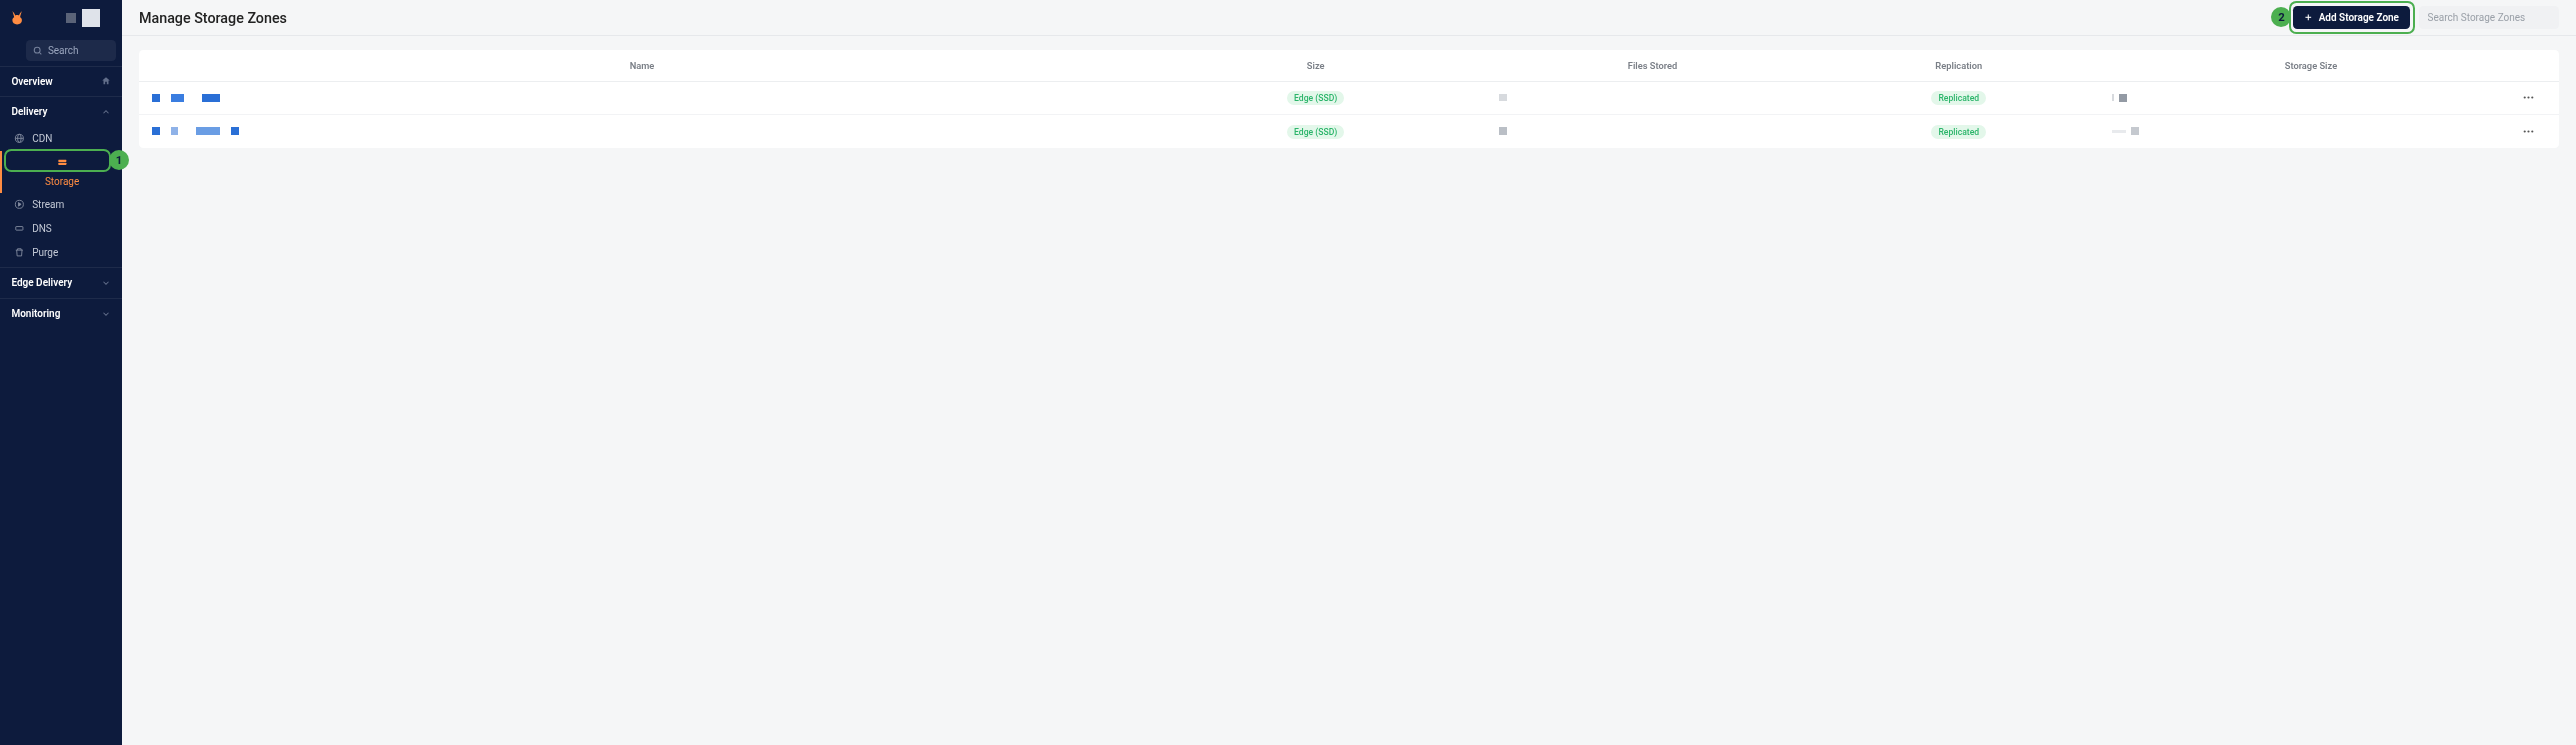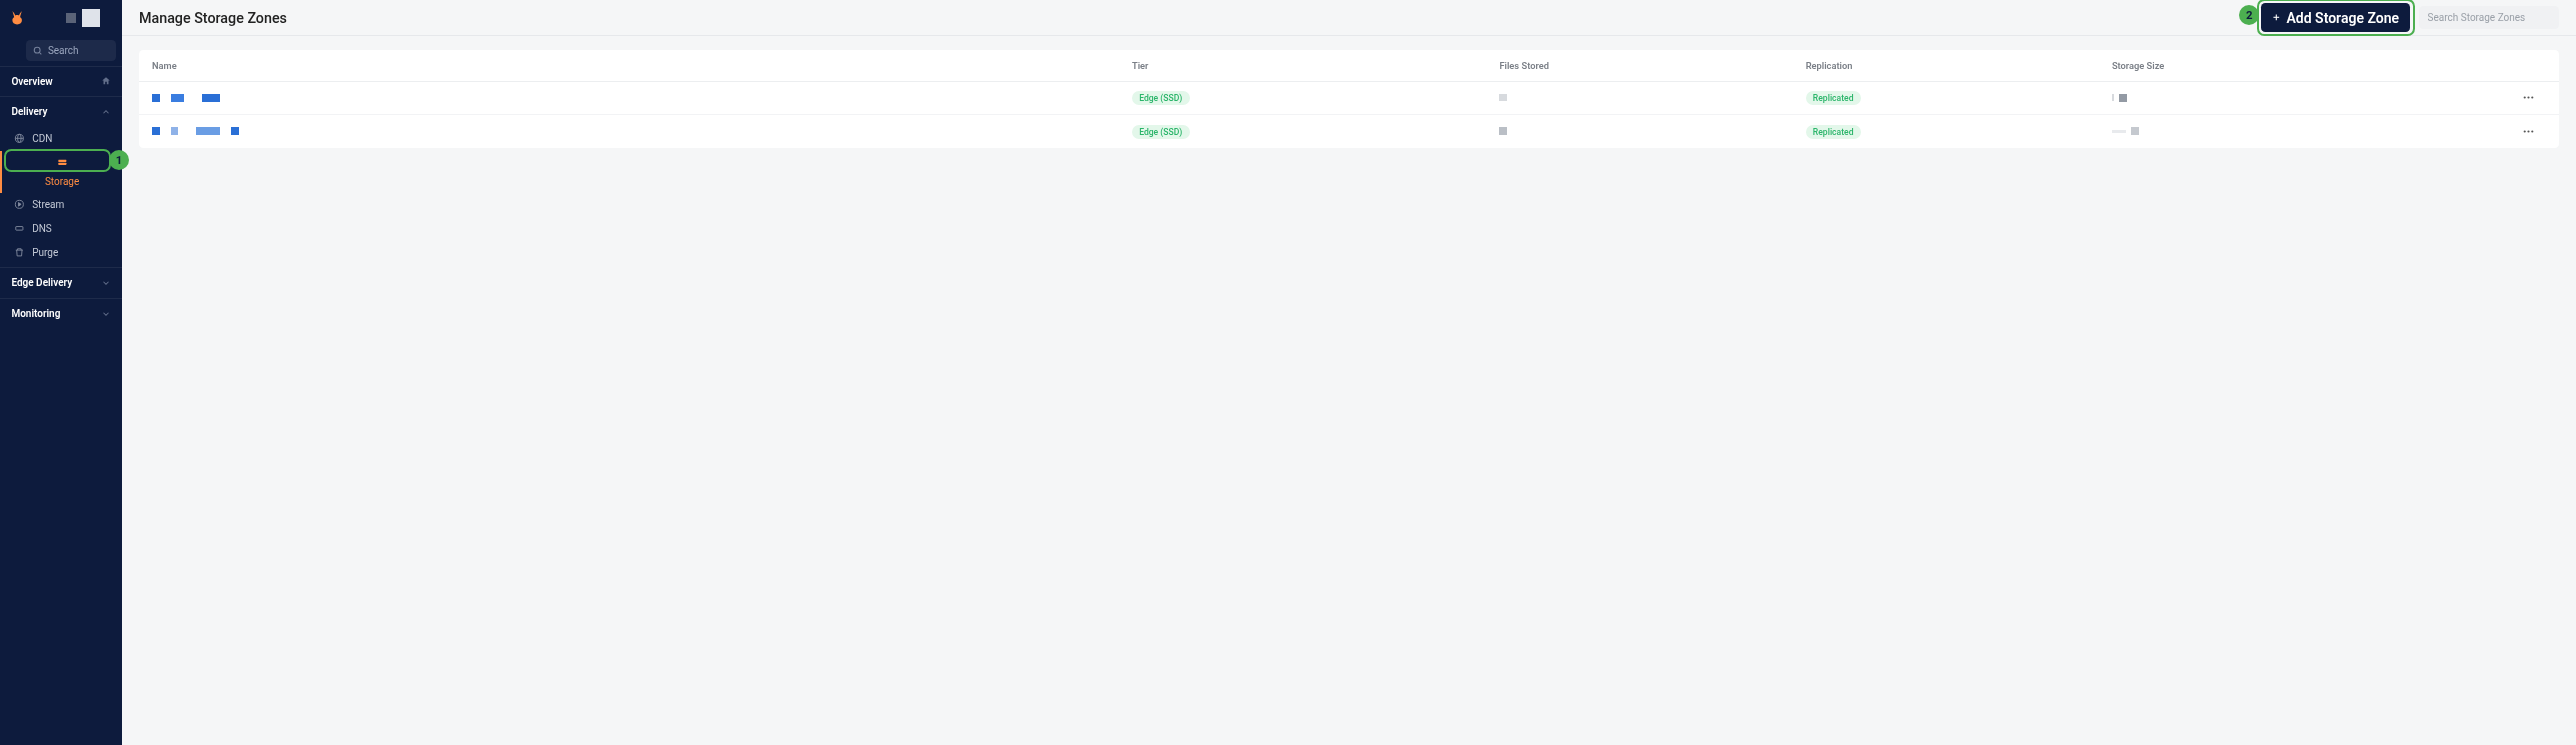--- a/index.html
+++ b/index.html
@@ -24,30 +24,30 @@
 .nav-item.active::before { content:""; position:absolute; left:0; top:0; bottom:0; width:2.1px; background:#ff8c42; }
 .nav-item.active svg { opacity:1; }
 .highlight-ring { border:2.1px solid #4caf50; border-radius:7.2px; position:absolute; pointer-events:none; }
 .callout { width:20px; height:20px; border-radius:50%; background:#4caf50; color:#0d1b3d; display:flex; align-items:center; justify-content:center; font-weight:700; font-size:11.4px; position:absolute; }
 
 
 .main { flex:1; display:flex; flex-direction:column; overflow:hidden; }
 .page-header { height:36px; display:flex; align-items:center; padding:0 17px; justify-content:space-between; border-bottom:0.7px solid #e6e8eb; position:relative; }
 .page-title { font-size:14.3px; font-weight:500; color:#222; }
 .header-actions { display:flex; align-items:center; gap:8.6px; }
-.add-btn { background:#0d1b3d; color:#fff; border:none; border-radius:4.3px; padding:6.4px 11.4px; font-size:14px; font-weight:600; display:flex; align-items:center; gap:5.7px; cursor:pointer; position:relative; }
+.add-btn { background:#0d1b3d; color:#fff; border:none; border-radius:4.3px; padding:6.4px 11.4px; font-size:10px; font-weight:600; display:flex; align-items:center; gap:5.7px; cursor:pointer; position:relative; }
 .add-btn svg { width:8.6px; height:8.6px; }
 .add-ring-wrap { position:relative; }
 .search-zones { display:flex; align-items:flex-end; gap:5.7px; background:#f0f1f3; border-radius:4.3px; padding:5.7px 8.6px; width:140px; }
 .search-zones input { border:none; background:transparent; outline:none; font-size:10px; color:#333; flex:1; }
 .search-zones input::placeholder { color:#9aa0a8; }
 .search-zones svg { width:11.4px; height:11.4px; color:#555; }
 
 .content { padding:14.3px 17px; flex:1; overflow:auto; }
-.table { background:#fff; border-radius:4.3px; overflow:hidden; }
+.table { background:#fff; border-radius:4.3px; overflow:hidden;text-align:center; }
 .thead, .trow { display:grid; grid-template-columns:3.2fr 1.2fr 1fr 1fr 1.3fr 36px; align-items:center; padding:0 13px; }
 .thead { height:31.5px; border-bottom:0.7px solid #eceef0; }
 .thead span { font-size:9.3px; font-weight:600; color:#7a7f87; }
 .trow { height:33px; border-bottom:0.7px solid #f2f3f5; }
 .trow:last-child { border-bottom:none; }
 .name-cell { display:flex; align-items:center; gap:5px; }
 .pixel { display:inline-block; }
 .pill { display:inline-block; padding:2.1px 7.2px; border-radius:8.6px; font-size:8.6px; font-weight:500; }
 .pill.tier { background:#e3f7ea; color:#2bb56a; }
 .pill.rep  { background:#e3f7ea; color:#2bb56a; }
@@ -175,21 +175,21 @@
             <line x1="20" y1="20" x2="15" y2="15"></line>
           </svg>
       </div>
     </div>
   </header>
 
   <div class="content">
     <div class="table">
       <div class="thead">
         <span>Name</span>
-        <span>Tier</span>
+        <span>Size</span>
         <span>Files Stored</span>
         <span>Replication</span>
         <span>Storage Size</span>
         <span></span>
       </div>
 
       <div class="trow">
         <div class="name-cell">
           <span class="pixel" style="width:7.9px;height:7.9px;background:#2a6fd6"></span>
           <span class="pixel" style="width:13px;height:7.9px;background:#3a7de0;margin-left:5.7px"></span>

